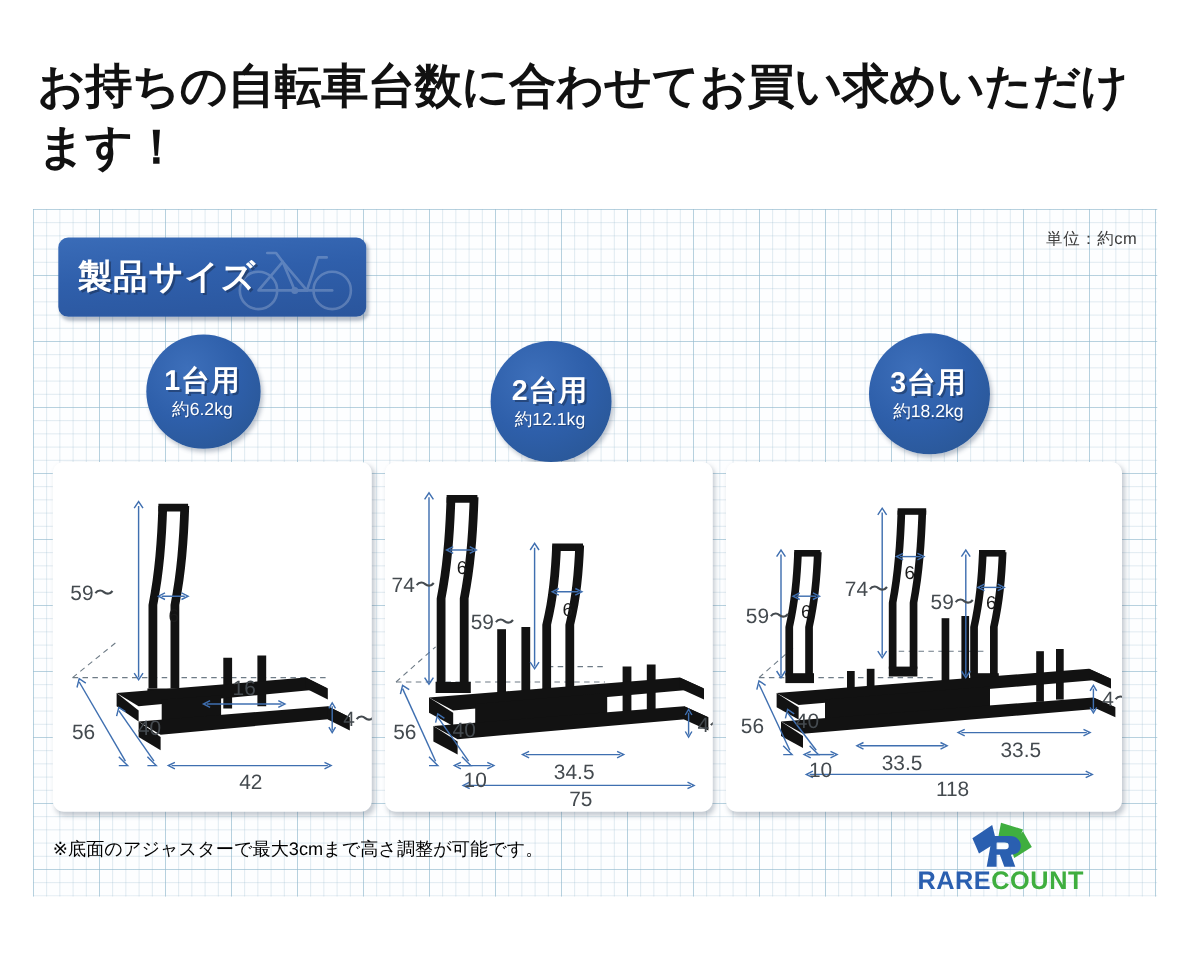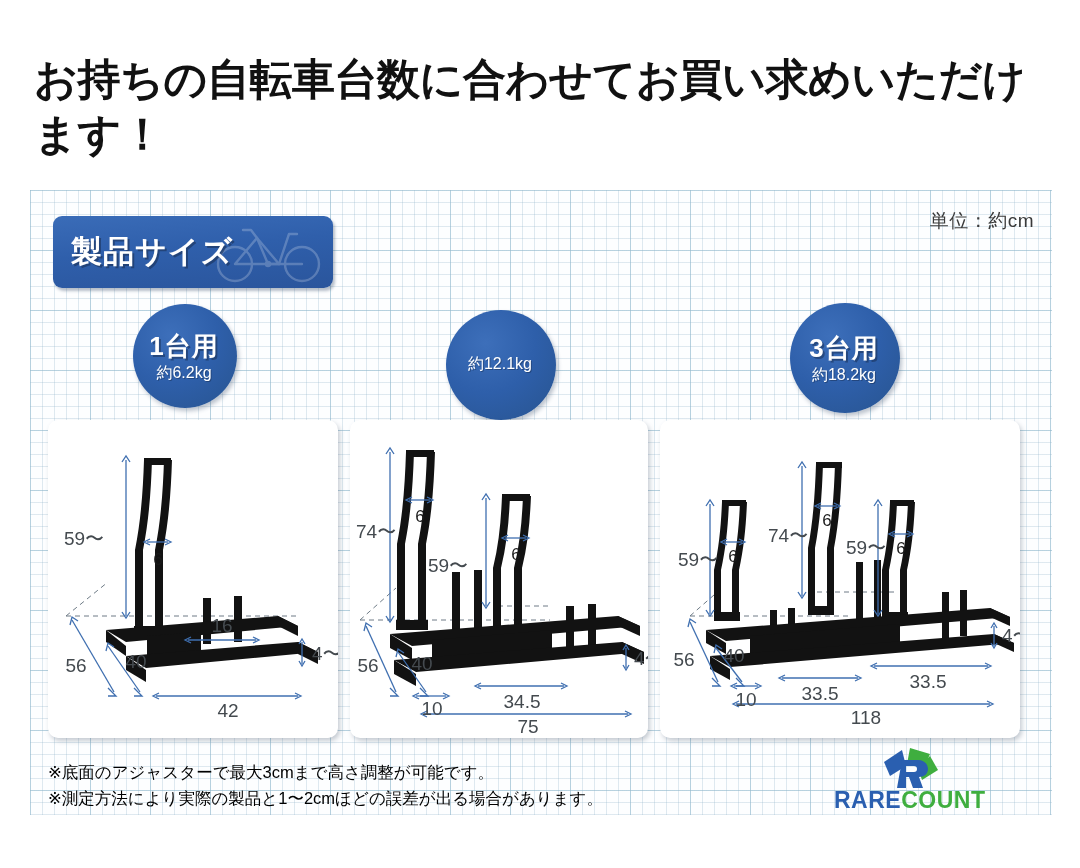--- a/index.html
+++ b/index.html
@@ -50,21 +50,21 @@
   .size-badge .label{
     position:absolute;left:18px;top:15px;
     font-size:31px;font-weight:700;color:#ffffff;
     letter-spacing:1px;
     text-shadow:2px 2px 0 rgba(25,45,80,0.55);
     text-align:right;
   }
 
   .unit-note{
     position:absolute;right:18px;top:18px;
-    font-size:19px;color:#3a3a3a;letter-spacing:0.5px;
+    font-size:15px;color:#3a3a3a;letter-spacing:0.5px;
   }
 
   
   .circle{
     position:absolute;
     border-radius:50%;
     background:radial-gradient(circle at 36% 30%,#3d6fba 0%,#2e5faa 48%,#28548f 100%);
     box-shadow:2px 3px 4px rgba(40,60,90,0.30);
     text-align:center;color:#ffffff;
   }
@@ -150,20 +150,21 @@
   </div>
 
   <div class="circle" id="circle-1">
     <div class="inner">
       <div class="c-main">1台用</div>
       <div class="c-sub">約6.2kg</div>
     </div>
   </div>
   <div class="circle" id="circle-2">
     <div class="inner">
+      <div class="c-main">2台用</div>
       <div class="c-sub">約12.1kg</div>
     </div>
   </div>
   <div class="circle" id="circle-3">
     <div class="inner">
       <div class="c-main">3台用</div>
       <div class="c-sub">約18.2kg</div>
     </div>
   </div>
 
@@ -392,21 +393,20 @@
       <text class="dimtxt" x="74" y="242" font-size="19" text-anchor="middle">40</text>
       <text class="dimtxt" x="86" y="286" font-size="19" text-anchor="middle">10</text>
       <text class="dimtxt" x="160" y="280" font-size="19" text-anchor="middle">33.5</text>
       <text class="dimtxt" x="268" y="268" font-size="19" text-anchor="middle">33.5</text>
       <text class="dimtxt" x="206" y="304" font-size="19" text-anchor="middle">118</text>
     </svg>
   </div>
 
   <div class="footnotes">
     <div>※底面のアジャスターで最大3cmまで高さ調整が可能です。</div>
-    <div>※測定方法により実際の製品と1〜2cmほどの誤差が出る場合があります。</div>
   </div>
 
   <div class="logo">
     <span class="mark">
       <svg width="62" height="44" viewBox="0 0 62 44">
         <path d="M4 16 L22 4 L26 20 L10 30 Z" fill="#2a5fb0"></path>
         <path d="M30 2 L50 8 L44 22 L27 18 Z" fill="#3fae3f"></path>
         <path d="M50 10 L58 24 L42 34 L38 22 Z" fill="#3fae3f"></path>
         <path d="M22 14 h16 c7 0 10 5 10 9 c0 5 -4 8 -9 8 l4 11 h-10 l-4 -11 h-3 l0 11 h-9 z
                  M26 20 l0 6 h8 c2 0 3 -1 3 -3 c0 -2 -1 -3 -3 -3 z" fill="#2a5fb0"></path>

